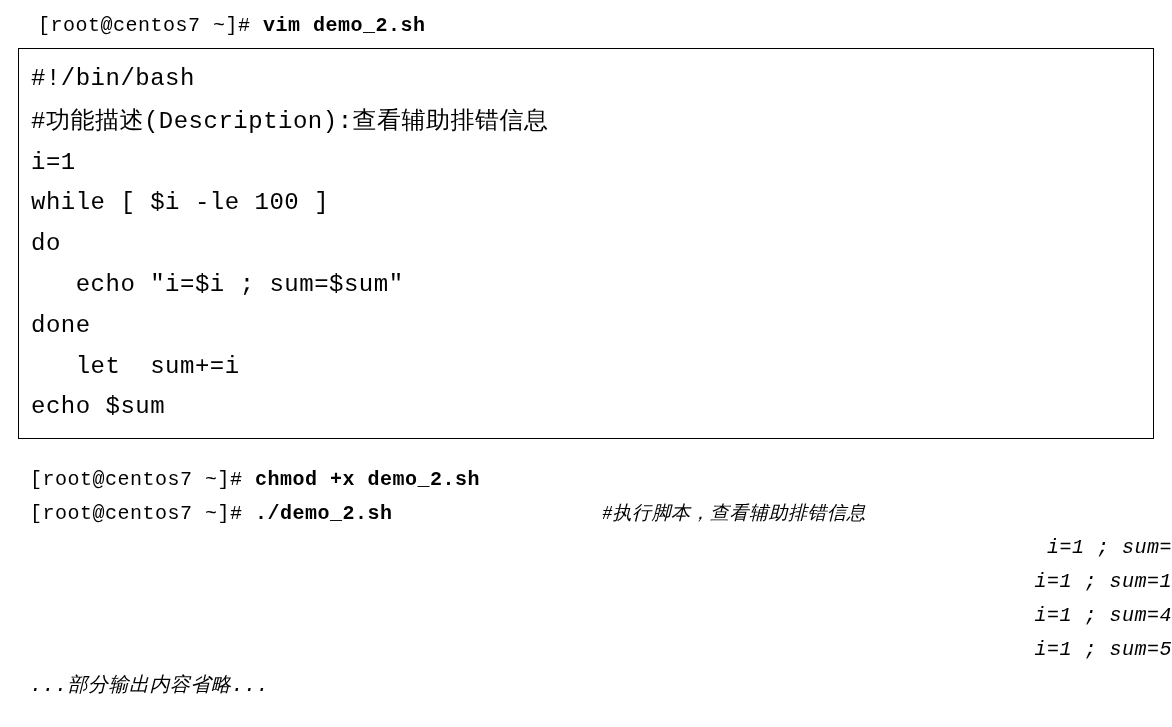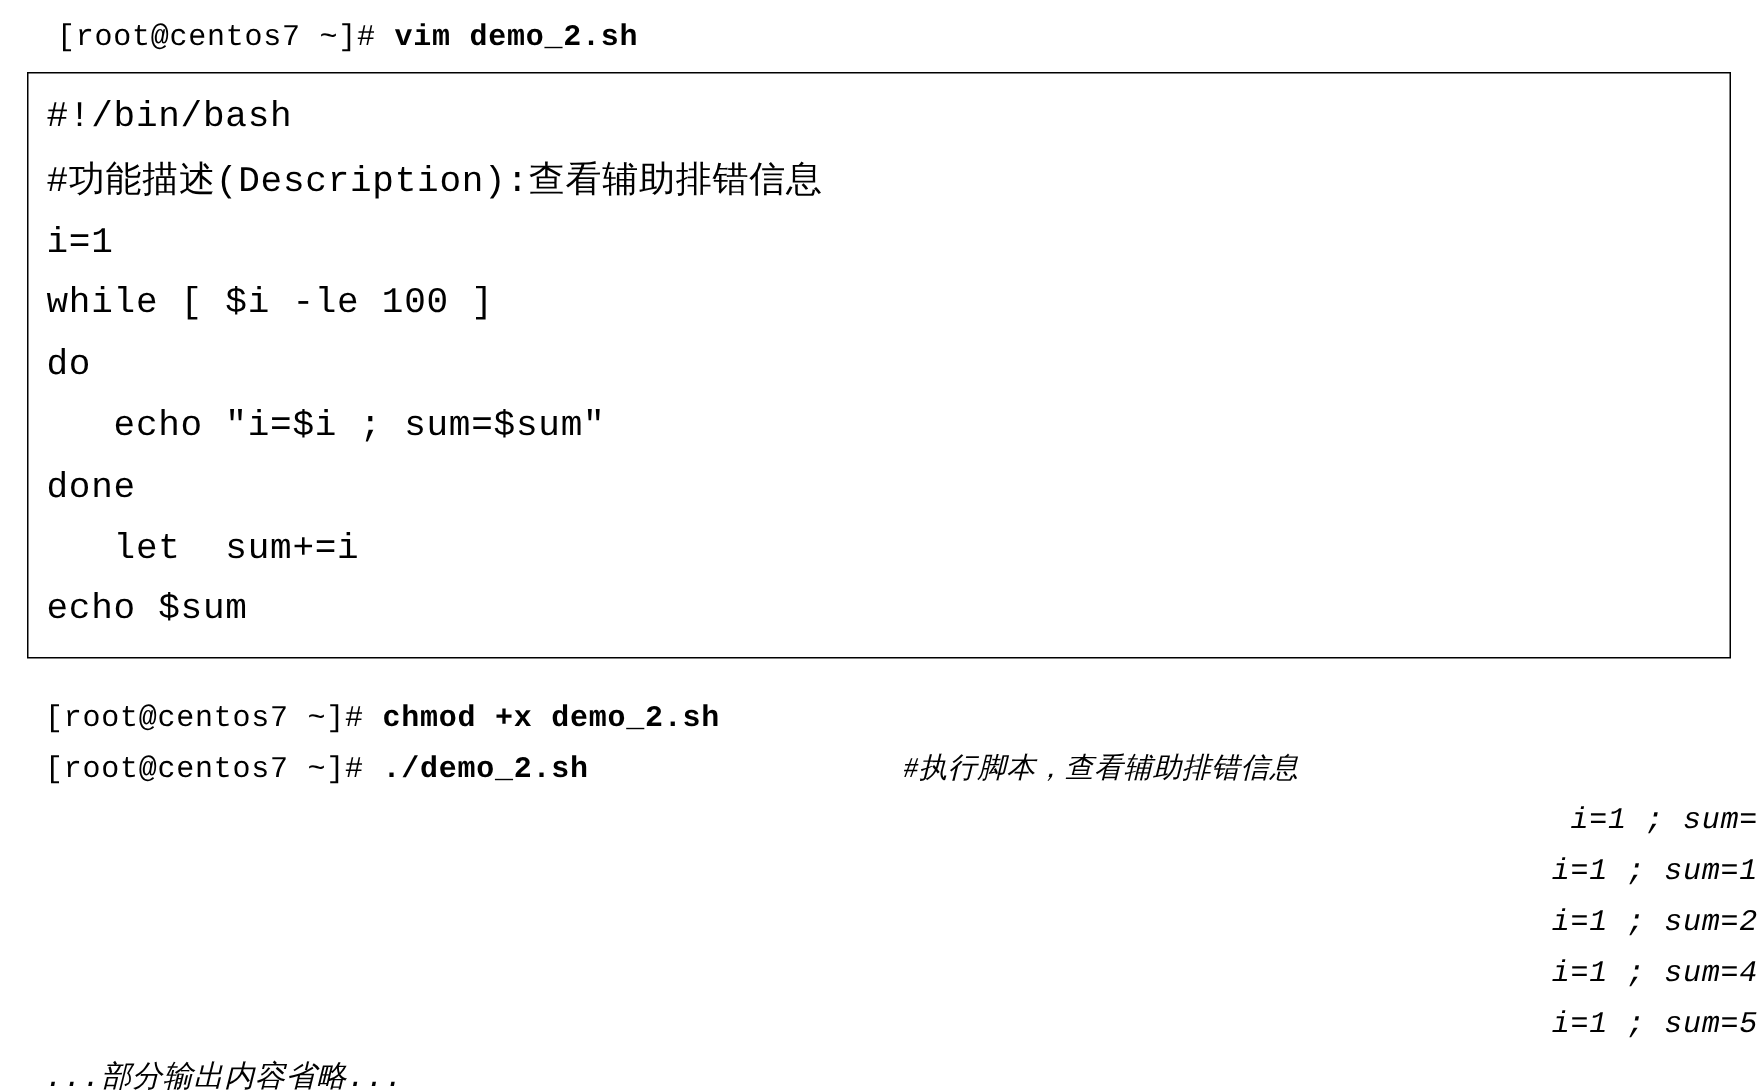--- a/index.html
+++ b/index.html
@@ -96,17 +96,16 @@
 <div class="output-section">
   <div class="cmd-row">
     <span class="cmd-left"><span>[root@centos7 ~]# </span><span class="bold">chmod +x demo_2.sh</span></span>
   </div>
   <div class="cmd-row">
     <span class="cmd-left"><span>[root@centos7 ~]# </span><span class="bold">./demo_2.sh</span></span>
     <span class="cmd-comment">#执行脚本，查看辅助排错信息</span>
   </div>
   <div class="output-line">i=1 ; sum=</div>
   <div class="output-line">i=1 ; sum=1</div>
-  <div class="output-line">i=1 ; sum=2</div>
   <div class="output-line">i=1 ; sum=4</div>
   <div class="output-line">i=1 ; sum=5</div>
   <div class="ellipsis-line"><span>...</span><span class="cn">部分输出内容省略</span><span>...</span></div>
 </div>
 
 </body></html>

